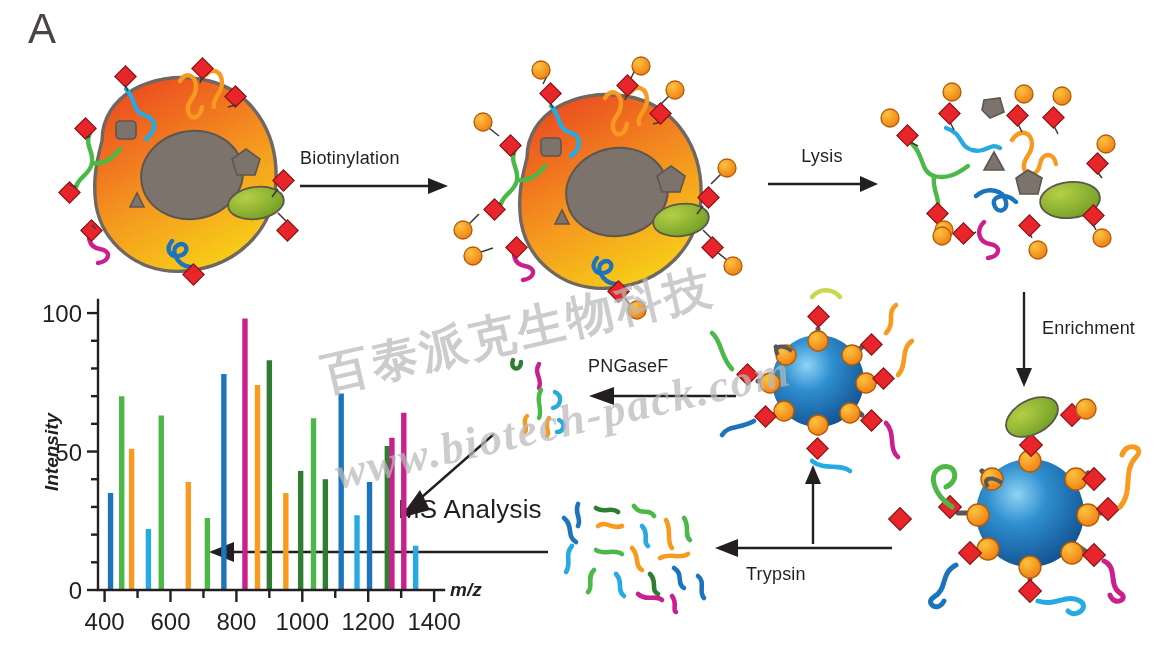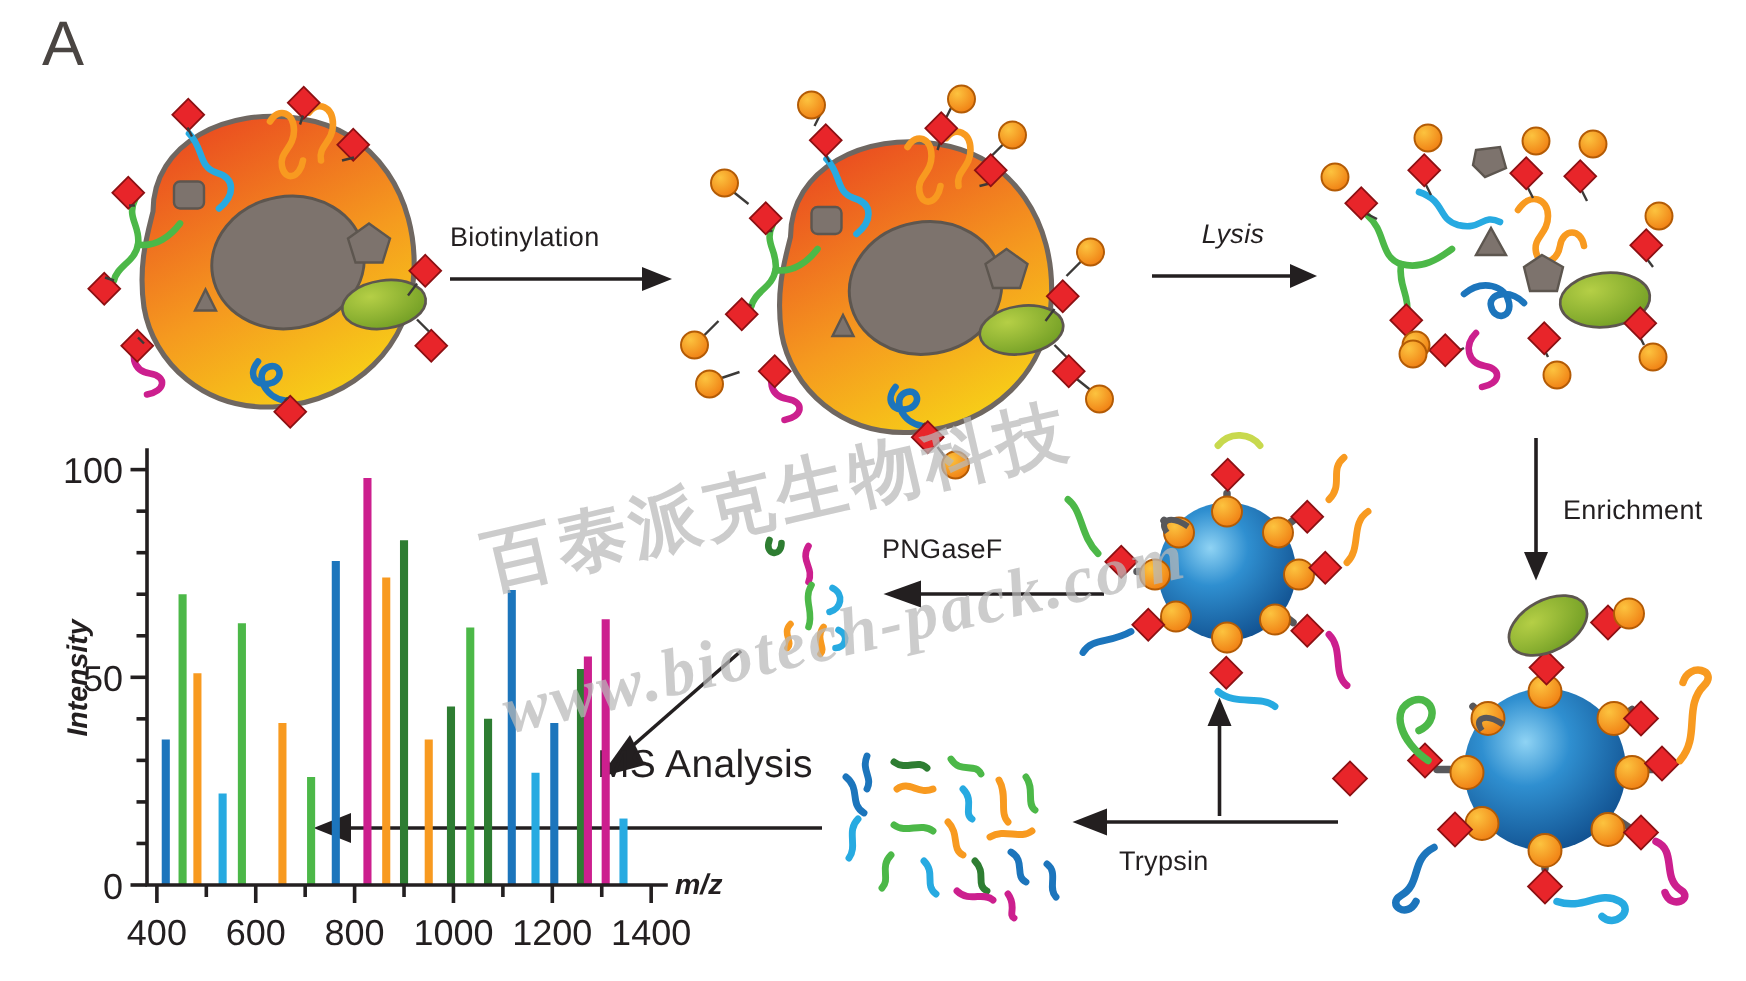--- a/index.html
+++ b/index.html
@@ -168,21 +168,21 @@
           <circle cx="8" cy="168" r="9"></circle>
             <circle cx="272" cy="106" r="9"></circle>
           <circle cx="278" cy="204" r="9"></circle>
             <circle cx="18" cy="194" r="9"></circle>
           <circle cx="182" cy="248" r="9"></circle>
         </g>
       </g>
     </svg>
   </div>
 
-  <div class="abs" style="left:768px;top:146px;font-style:italic;">
+  <div class="abs" style="left:768px;top:146px;">
     <div class="lbl" style="text-align:center;width:108px;">Lysis</div>
     <svg width="112" height="26" style="margin-top:4px;">
       <line class="axis" x1="0" y1="13" x2="92" y2="13"></line>
       <polygon points="92,5 110,13 92,21" fill="#231f20"></polygon>
     </svg>
   </div>
 
   <div class="abs" style="left:880px;top:78px;">
     <svg width="280" height="200" viewBox="0 0 280 200">
       <defs>
@@ -244,21 +244,21 @@
       </g>
     </svg>
   </div>
 
   <div class="abs" style="left:1010px;top:292px;">
     <svg width="28" height="96">
       <line class="axis" x1="14" y1="0" x2="14" y2="76"></line>
       <polygon points="6,76 22,76 14,95" fill="#231f20"></polygon>
     </svg>
   </div>
-  <div class="abs lbl" style="left:1042px;top:318px;margin-top:12px;">Enrichment</div>
+  <div class="abs lbl" style="left:1042px;top:318px;">Enrichment</div>
 
   <div class="abs" style="left:890px;top:395px;">
     <svg width="270" height="255" viewBox="0 0 270 255">
       <defs>
         <radialGradient id="beadg1" cx="0.38" cy="0.33" r="0.72">
           <stop offset="0%" stop-color="#8fd3f4"></stop>
           <stop offset="38%" stop-color="#2f8fd0"></stop>
           <stop offset="100%" stop-color="#11508f"></stop>
         </radialGradient>
         <radialGradient id="bt4" cx="0.35" cy="0.3" r="0.75">

